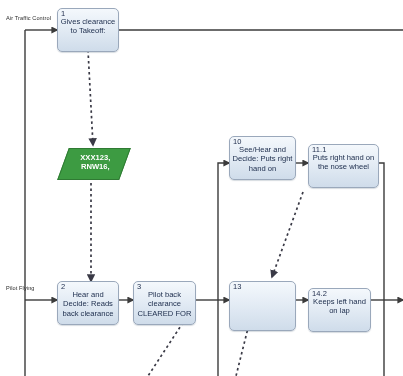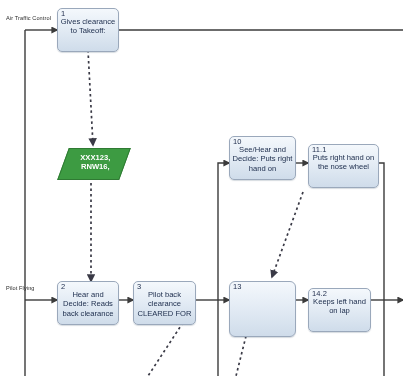--- a/index.html
+++ b/index.html
@@ -153,21 +153,21 @@
   <div class="node" style="left:229px; top:136px; width:67px; height:44px;">
     <span class="num">10</span>
     <span class="body">See/Hear and Decide: Puts right hand on</span>
   </div>
 
   <div class="node" style="left:308px; top:144px; width:71px; height:44px;">
     <span class="num">11.1</span>
     <span class="body">Puts right hand on the nose wheel</span>
   </div>
 
-  <div class="node" style="left:229px; top:281px; width:67px; height:56px;border-radius:6px;">
+  <div class="node" style="left:229px; top:281px; width:67px; height:50px;">
     <span class="num">13</span>
   </div>
 
   <div class="node" style="left:308px; top:281px; width:63px; height:44px;margin-top:7px;">
     <span class="num">14.2</span>
     <span class="body">Keeps left hand on lap</span>
   </div>
 
   <div class="data-shape" style="left:63px; top:148px; width:62px; height:32px;">
     <div class="inner">XXX123, RNW16,</div>

